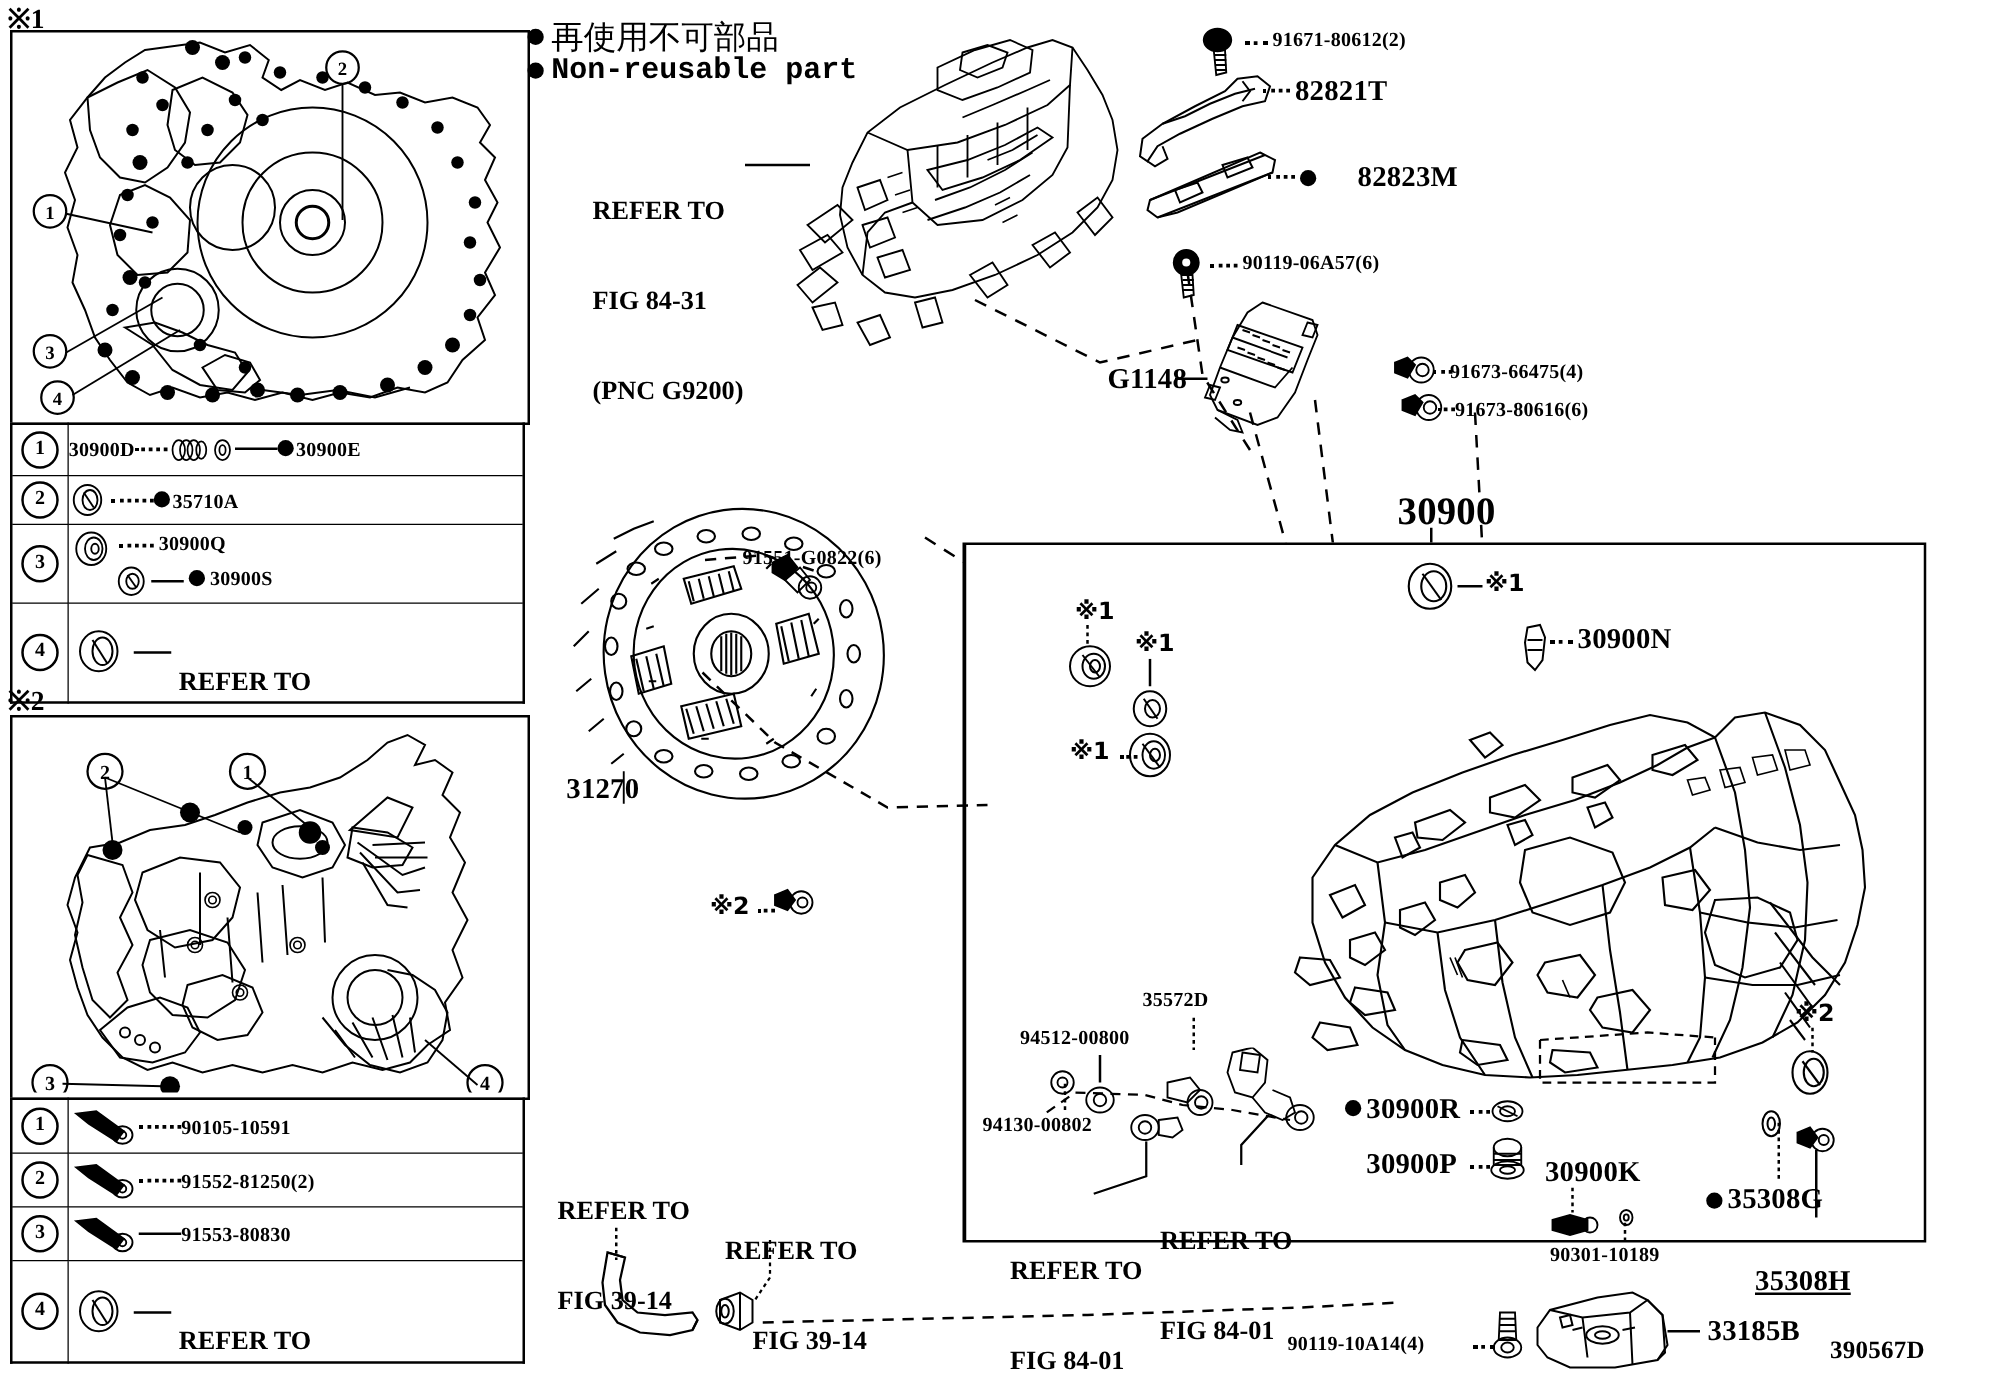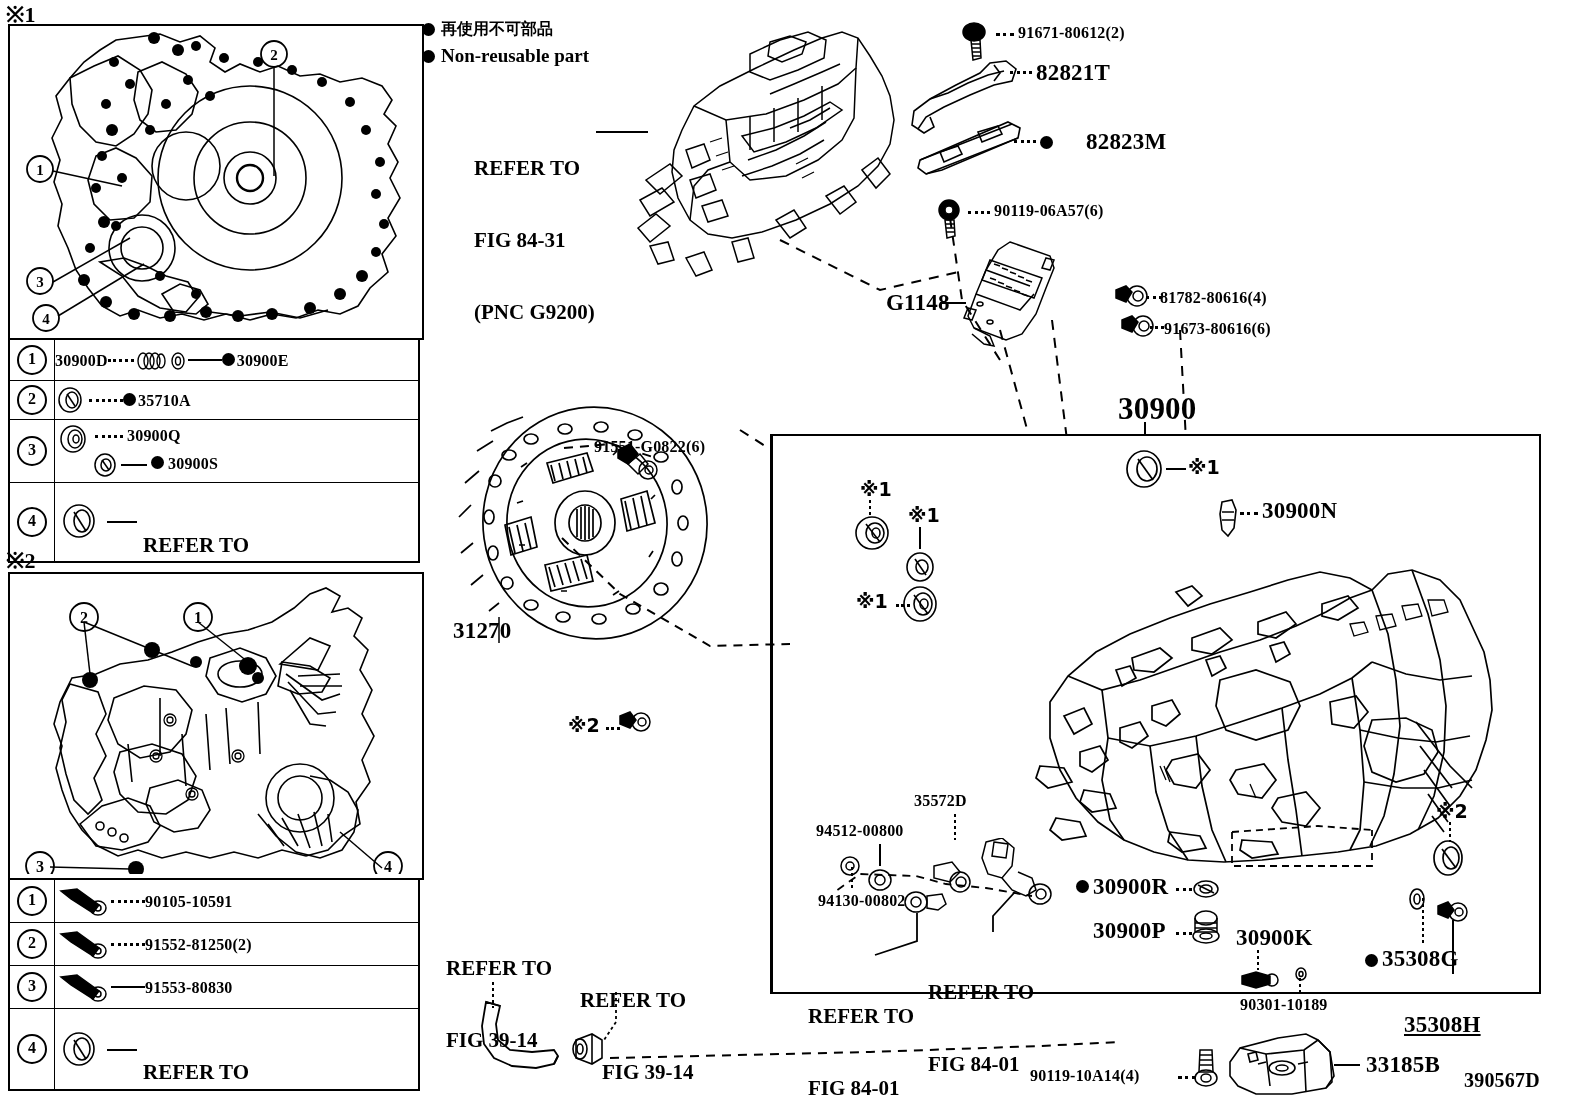--- a/index.html
+++ b/index.html
@@ -13,22 +13,22 @@
   .abs{position:absolute;}
   .lbl{
     font-family:"Liberation Serif", serif;
     font-weight:bold;
     font-size:16px;
     letter-spacing:0.2px;
     white-space:pre;
     line-height:25px;
   }
   .lbl.big{font-size:23px;}
-  .cjk{font-family:"DejaVu Sans", sans-serif;font-weight:bold;font-size:16px;text-align:center;}
-  .enlegend{font-family:Liberation Serif, serif;font-weight:bold;font-size:19px;}
+  .cjk{font-family:"DejaVu Sans", sans-serif;font-weight:normal;font-size:26px;text-align:center;}
+  .enlegend{font-family:Liberation Mono, monospace;font-weight:bold;font-size:24px;}
   .dot{
     display:inline-block;width:13px;height:13px;border-radius:50%;
     background:#000;vertical-align:middle;margin-right:6px;
   }
   .dotpre{
     display:inline-block;width:13px;height:13px;border-radius:50%;
     background:#000;vertical-align:0px;margin-right:2px;
   }
   
   .framebox{
@@ -515,21 +515,21 @@
   <span class="abs leader-sol" style="left:940px;top:302px;width:26px;"></span>
 
   <svg class="abs" style="left:1112px;top:282px;" width="40" height="32">
     <g class="ln" stroke-width="1.5">
       <path d="M4 8 L14 4 L20 10 L14 20 L4 16 Z" fill="#000"></path>
       <ellipse cx="25" cy="14" rx="10" ry="10"></ellipse>
       <ellipse cx="26" cy="14" rx="5" ry="5"></ellipse>
     </g>
   </svg>
   <span class="abs leader-dot" style="left:1146px;top:296px;width:16px;"></span>
-  <div class="abs lbl" style="left:1160px;top:285px;">81782-80616(4)</div>
+  <div class="abs lbl" style="left:1160px;top:285px;">91673-66475(4)</div>
 
   <svg class="abs" style="left:1118px;top:312px;" width="40" height="32">
     <g class="ln" stroke-width="1.5">
       <path d="M4 8 L14 4 L20 10 L14 20 L4 16 Z" fill="#000"></path>
       <ellipse cx="25" cy="14" rx="10" ry="10"></ellipse>
       <ellipse cx="26" cy="14" rx="5" ry="5"></ellipse>
     </g>
   </svg>
   <span class="abs leader-dot" style="left:1150px;top:326px;width:14px;"></span>
   <div class="abs lbl" style="left:1164px;top:316px;">91673-80616(6)</div>
@@ -744,21 +744,21 @@
   <div class="abs lbl" style="left:914px;top:788px;">35572D</div>
   <svg class="abs" style="left:951px;top:814px;" width="8" height="28">
     <line class="ln" x1="4" y1="0" x2="4" y2="26" stroke-width="2" stroke-dasharray="3 3"></line>
   </svg>
 
   <div class="abs lbl" style="left:816px;top:818px;">94512-00800</div>
   <svg class="abs" style="left:876px;top:844px;" width="8" height="24">
     <line class="ln" x1="4" y1="0" x2="4" y2="22" stroke-width="2"></line>
   </svg>
 
-  <div class="abs lbl" style="left:786px;top:888px;margin-left:32px;">94130-00802</div>
+  <div class="abs lbl" style="left:786px;top:888px;">94130-00802</div>
   <svg class="abs" style="left:848px;top:866px;" width="8" height="22">
     <line class="ln" x1="4" y1="22" x2="4" y2="0" stroke-width="2" stroke-dasharray="3 3"></line>
   </svg>
 
   <svg class="abs" style="left:836px;top:838px;" width="220" height="70">
     <g class="ln" stroke-width="1.5">
       <ellipse cx="14" cy="28" rx="9" ry="9"></ellipse>
         <ellipse cx="14" cy="28" rx="4" ry="4"></ellipse>
       <ellipse cx="44" cy="42" rx="11" ry="10"></ellipse>
         <ellipse cx="44" cy="42" rx="5" ry="5"></ellipse>

